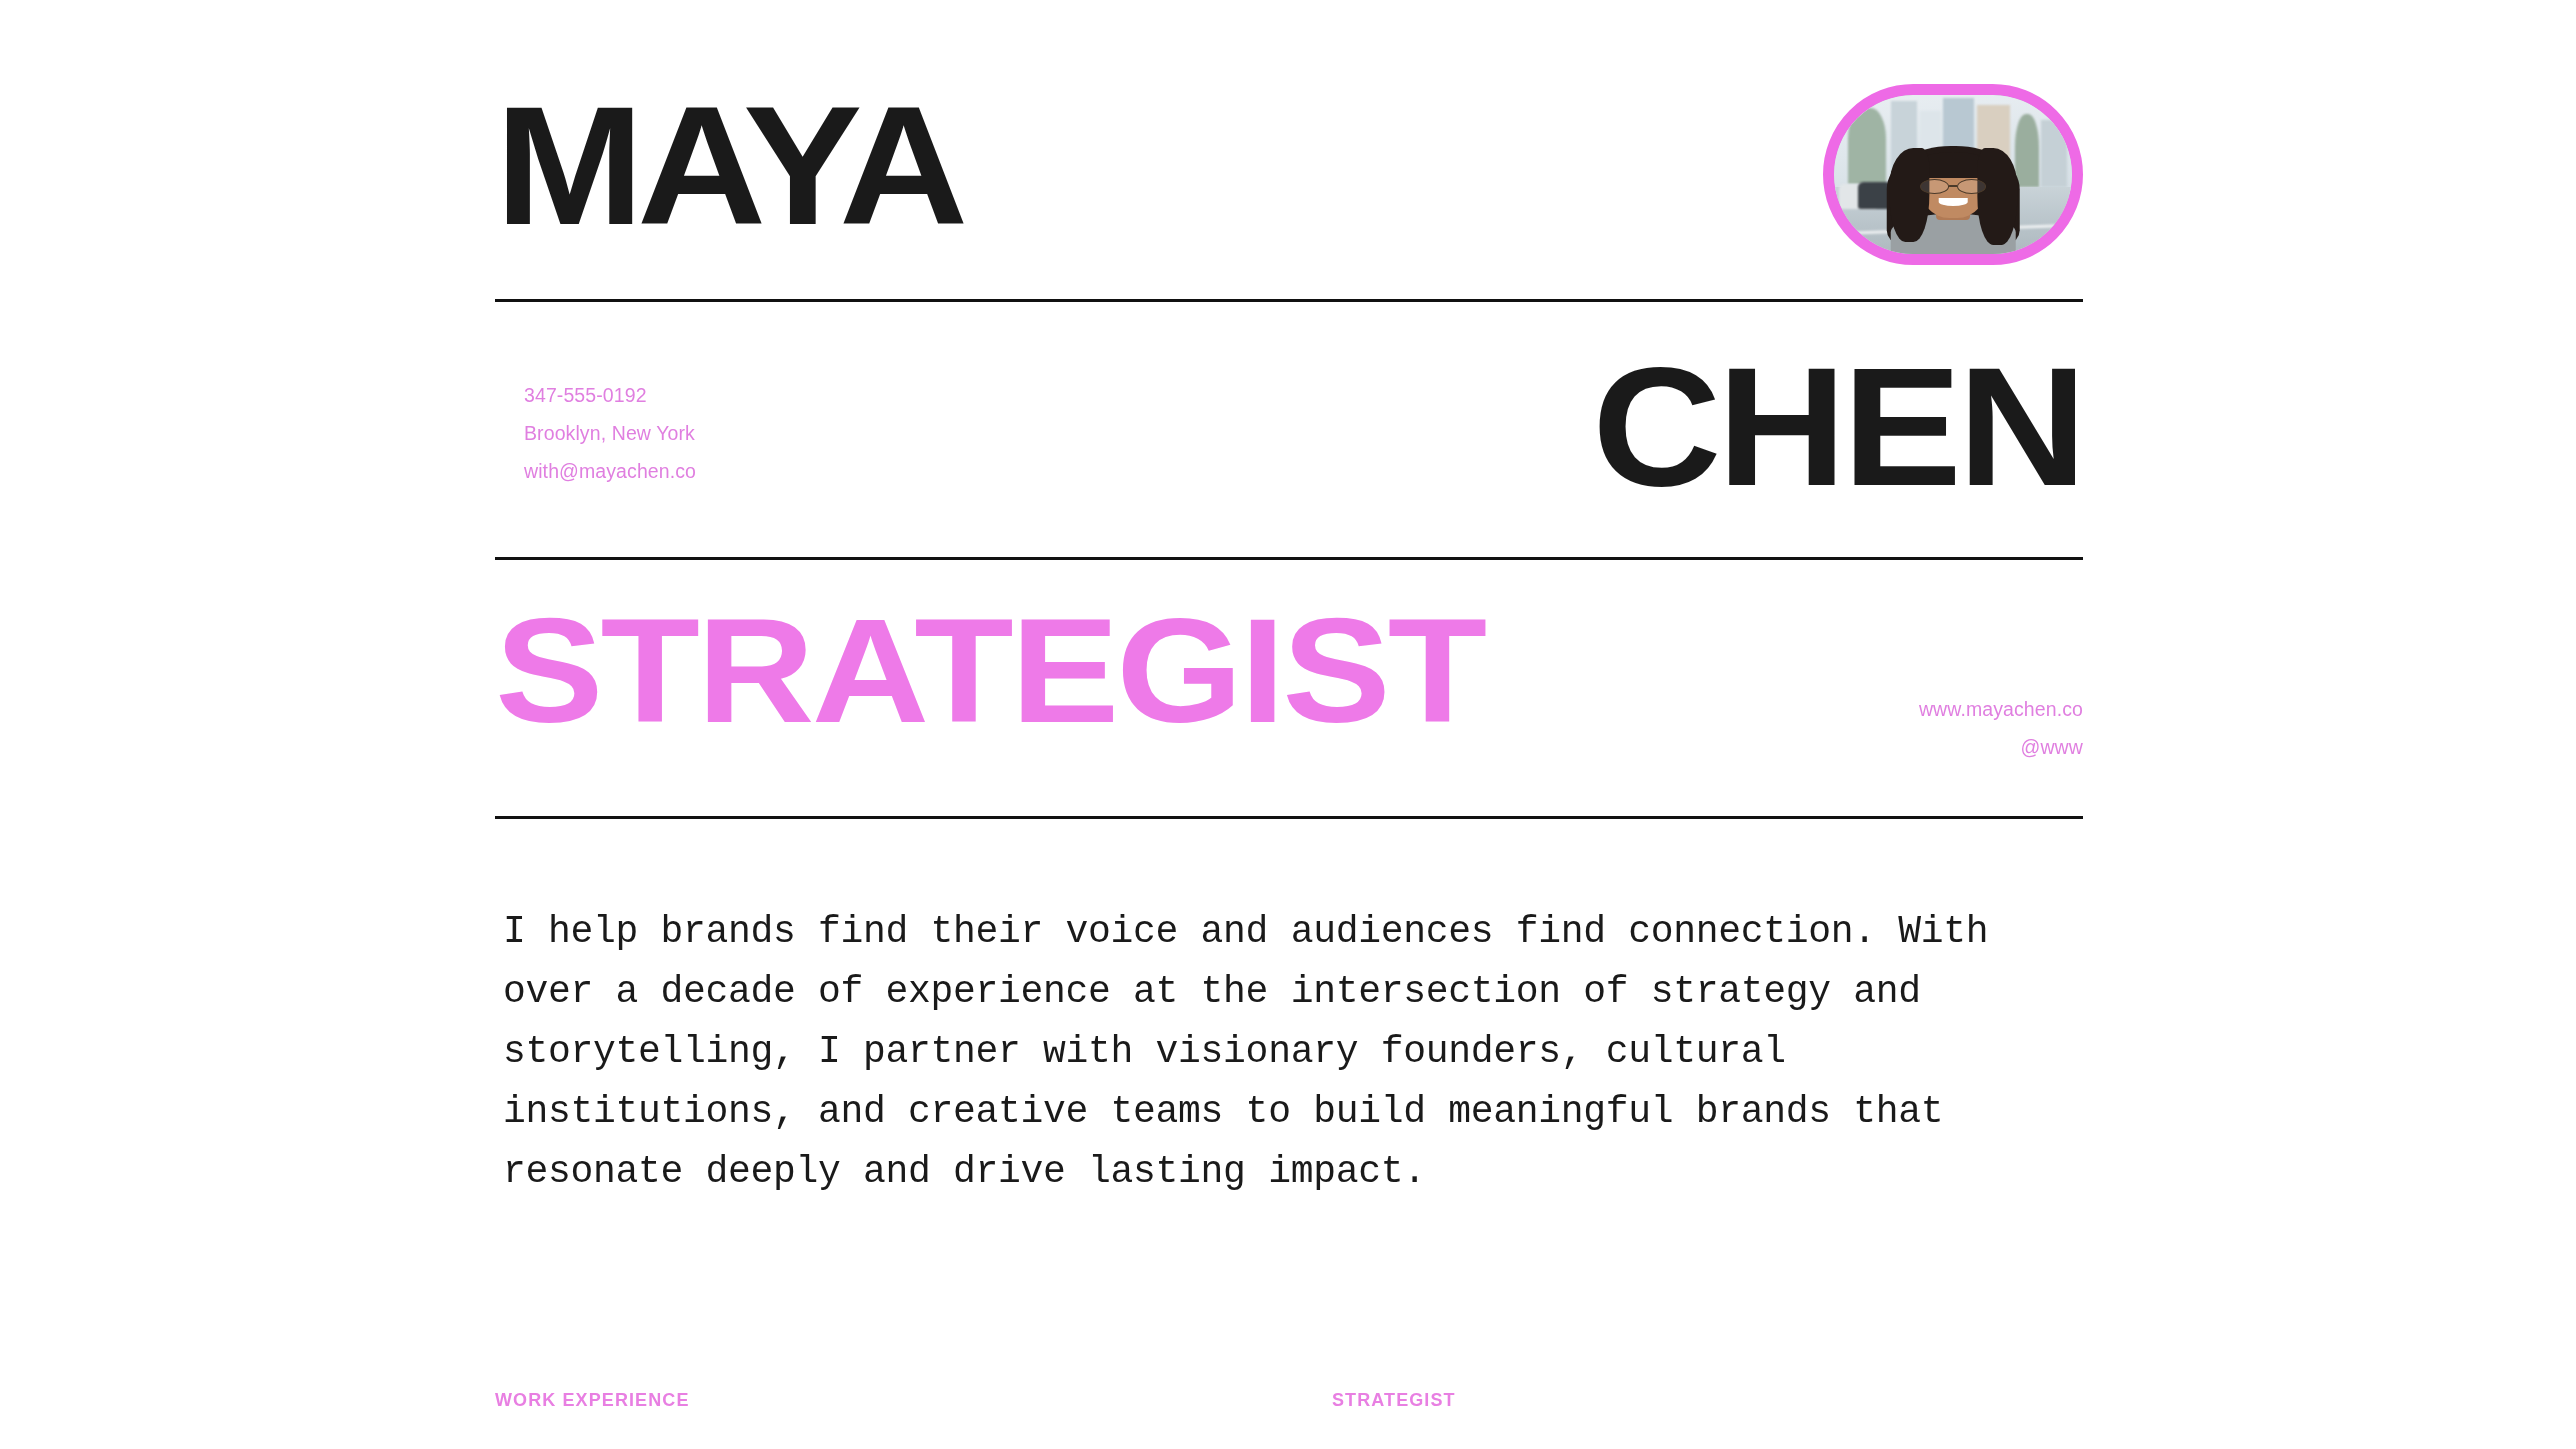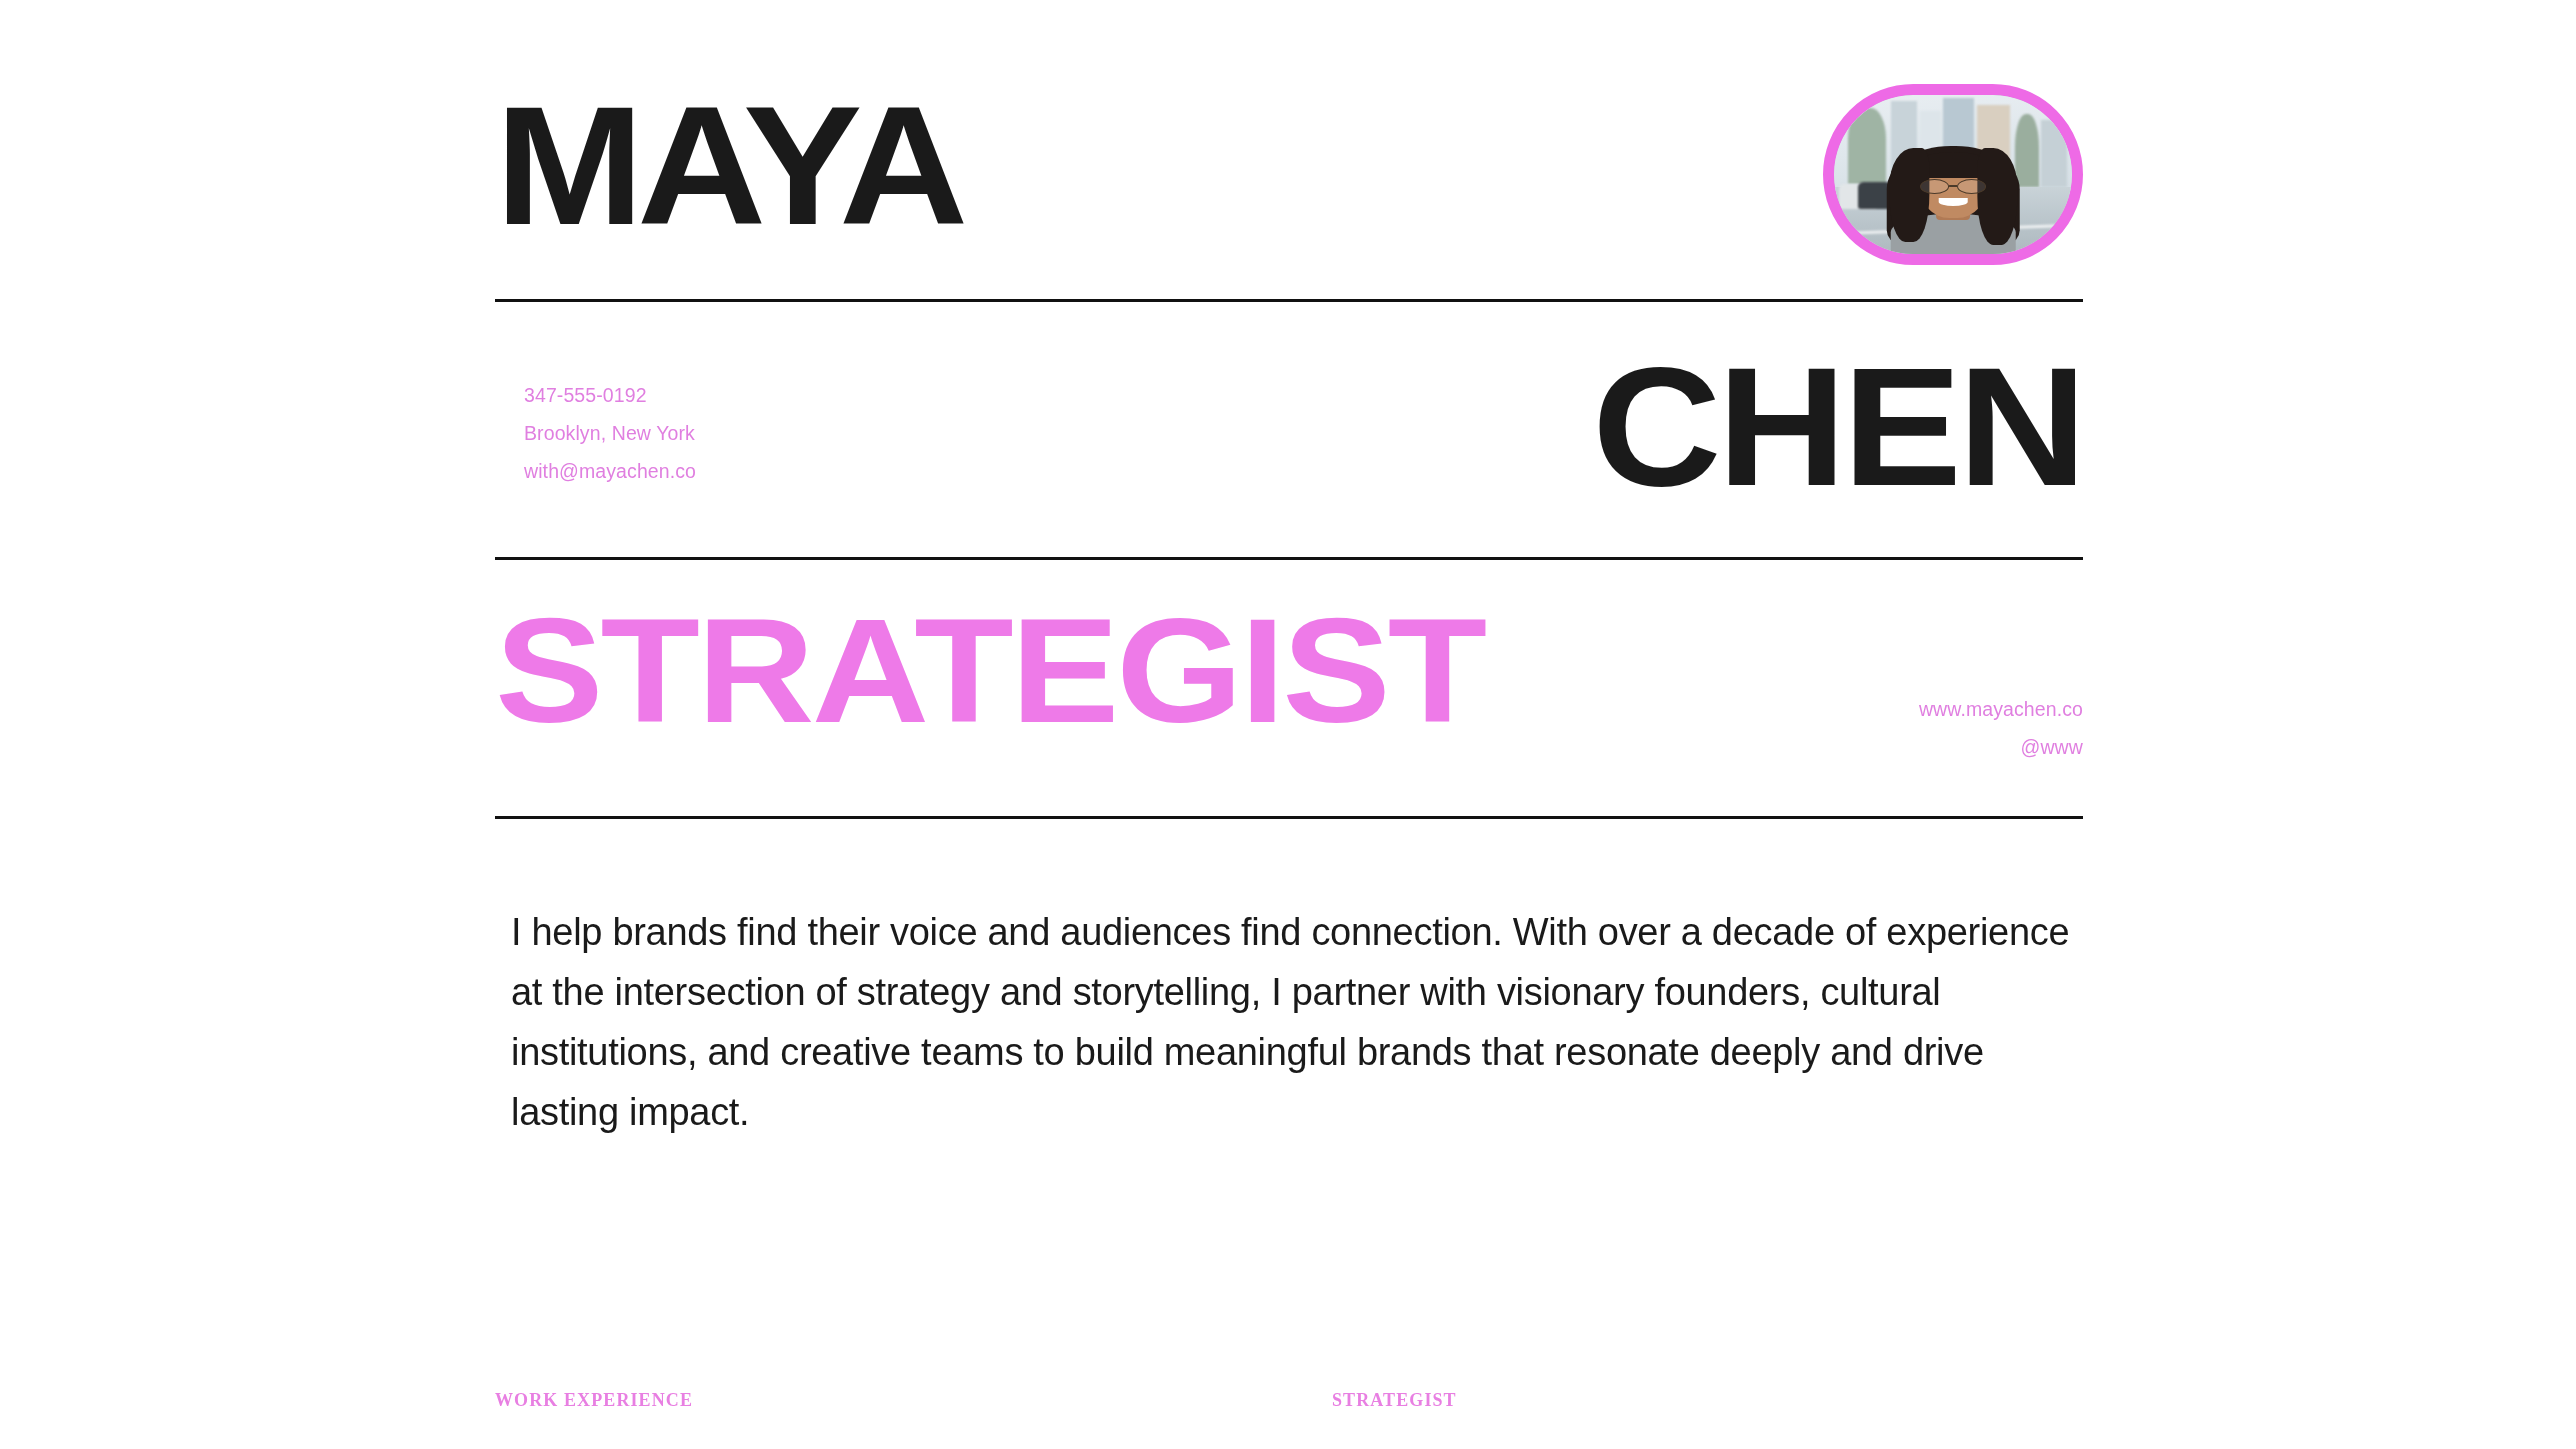--- a/index.html
+++ b/index.html
@@ -243,38 +243,38 @@
     line-height: 38px;
     color: #e07fe0;
     letter-spacing: 0.1px;
     margin-top: 36px;
   }
   .web div { white-space: nowrap; }
 
   
   .summary {
     position: absolute;
-    left: 16px;
+    left: 8px;
     top: 902px;
     width: 1590px;
     font-size: 38px;
     line-height: 60px;
     color: #1a1a1a;
     letter-spacing: -0.3px;
+    font-family: Liberation Mono, monospace;
   }
 
   
   .section-heading {
     position: absolute;
     font-size: 18px;
     font-weight: 700;
     letter-spacing: 1.1px;
     color: #e87fe2;
     white-space: nowrap;
-    font-family: Liberation Serif, serif;
   }
   .sec-work { left: 0;      top: 1390px; }
   .sec-edu  { left: 837px; top: 1390px; }
 </style>
 </head>
 <body>
 
 <div class="page">
   <div class="sheet">
 

